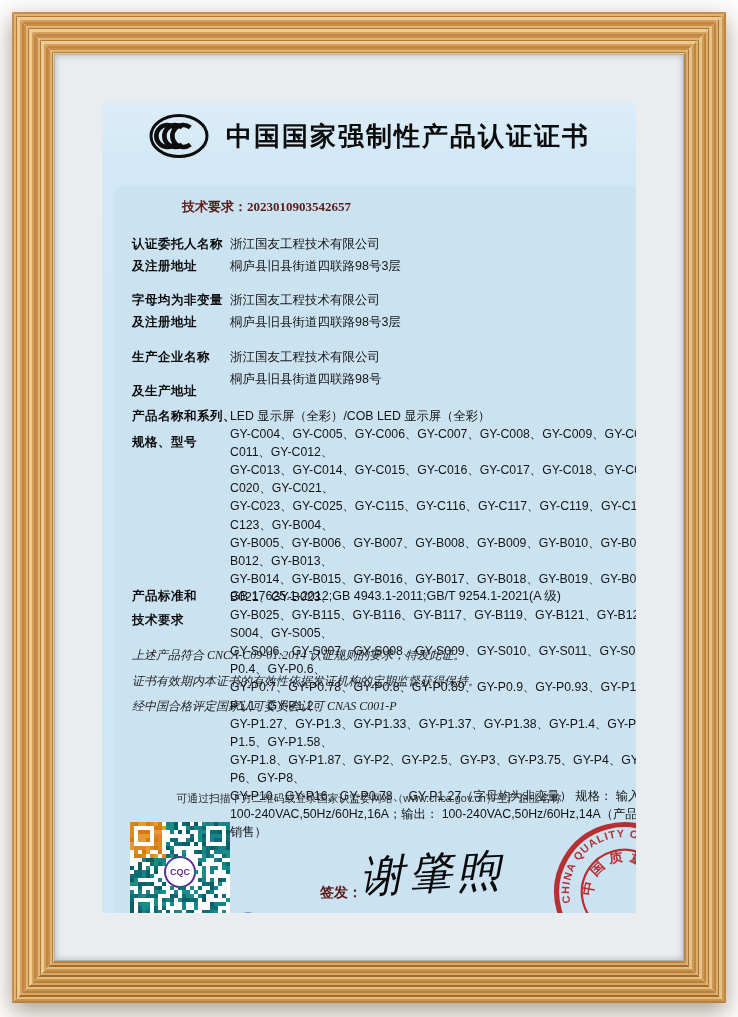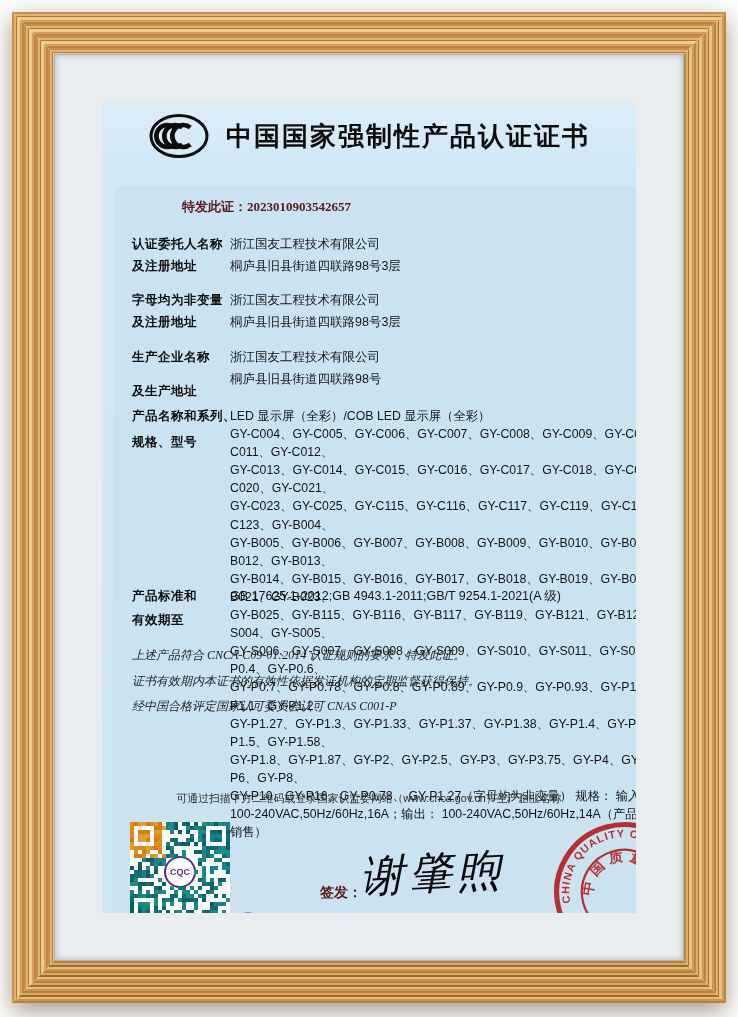--- a/index.html
+++ b/index.html
@@ -77,21 +77,21 @@
           <svg width="62" height="46" viewBox="0 0 62 46">
             <ellipse cx="31" cy="23" rx="28" ry="20.5" fill="none" stroke="#0d0d0d" stroke-width="3"></ellipse>
             <path d="M 26.3 14.5 A 11 11 0 1 0 26.3 31.5" fill="none" stroke="#0d0d0d" stroke-width="4.6"></path>
             <path d="M 34.3 14.5 A 11 11 0 1 0 34.3 31.5" fill="none" stroke="#0d0d0d" stroke-width="4.6"></path>
             <path d="M 42.3 14.5 A 11 11 0 1 0 42.3 31.5" fill="none" stroke="#0d0d0d" stroke-width="4.6"></path>
           </svg>
           <div class="title">中国国家强制性产品认证证书</div>
         </div>
 
         <div class="row-certno kai">
-          <span>特发此证：</span><span>2023010903542657</span>
+          <span>技术要求：</span><span>2023010903542657</span>
         </div>
 
         <div class="lbl" style="left:30px;top:134px">认证委托人名称</div>
         <div class="lbl" style="left:30px;top:156px">及注册地址</div>
         <div class="val" style="left:128px;top:134px">浙江国友工程技术有限公司</div>
         <div class="val" style="left:128px;top:156px">桐庐县旧县街道四联路98号3层</div>
 
         <div class="lbl" style="left:30px;top:190px">字母均为非变量</div>
         <div class="lbl" style="left:30px;top:212px">及注册地址</div>
         <div class="val" style="left:128px;top:190px">浙江国友工程技术有限公司</div>
@@ -112,21 +112,21 @@
 GY-B014、GY-B015、GY-B016、GY-B017、GY-B018、GY-B019、GY-B020、GY-B021、GY-B023、
 GY-B025、GY-B115、GY-B116、GY-B117、GY-B119、GY-B121、GY-B123、GY-S004、GY-S005、
 GY-S006、GY-S007、GY-S008、GY-S009、GY-S010、GY-S011、GY-S012、GY-P0.4、GY-P0.6、
 GY-P0.7、GY-P0.78、GY-P0.8、GY-P0.89、GY-P0.9、GY-P0.93、GY-P1.0、GY-P1.1、GY-P1.2、
 GY-P1.27、GY-P1.3、GY-P1.33、GY-P1.37、GY-P1.38、GY-P1.4、GY-P1.49、GY-P1.5、GY-P1.58、
 GY-P1.8、GY-P1.87、GY-P2、GY-P2.5、GY-P3、GY-P3.75、GY-P4、GY-P5、GY-P6、GY-P8、
 GY-P10、GY-P16、GY-P0.78、 GY-P1.27（字母均为非变量）  规格：  输入：
 100-240VAC,50Hz/60Hz,16A；输出：  100-240VAC,50Hz/60Hz,14A（产品不带电源线销售）</div>
 
         <div class="lbl" style="left:30px;top:486px">产品标准和</div>
-        <div class="lbl" style="left:30px;top:510px">有效期至</div>
+        <div class="lbl" style="left:30px;top:510px">技术要求</div>
         <div class="val" style="left:128px;top:486px">GB 17625.1-2012;GB 4943.1-2011;GB/T 9254.1-2021(A 级)</div>
 
         <div class="notes">上述产品符合 CNCA-C09-01:2014 认证规则的要求，特发此证。
 证书有效期内本证书的有效性依据发证机构的定期监督获得保持。
 经中国合格评定国家认可委员会认可 CNAS C001-P</div>
 
         <div class="hint">可通过扫描下方二维码或登录国家认监委网站（www.cnca.gov.cn）生产企业名称</div>
 
         <div class="qr">
           <div class="qr-logo">CQC</div>

